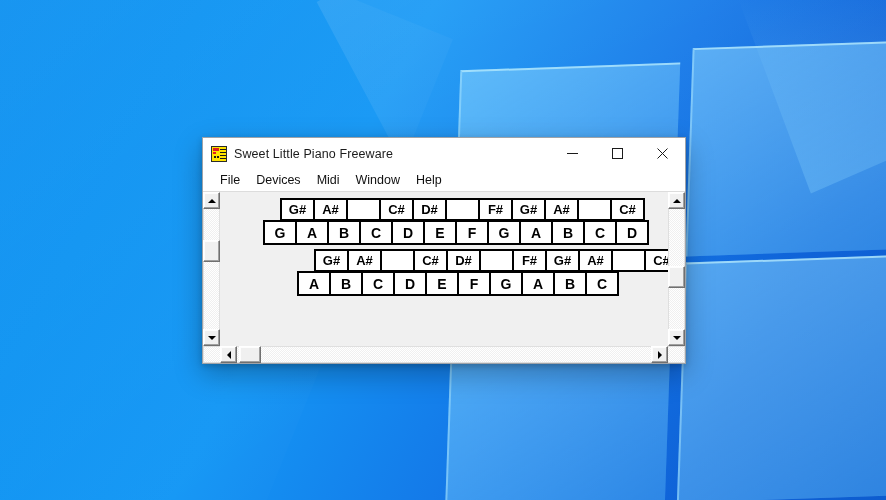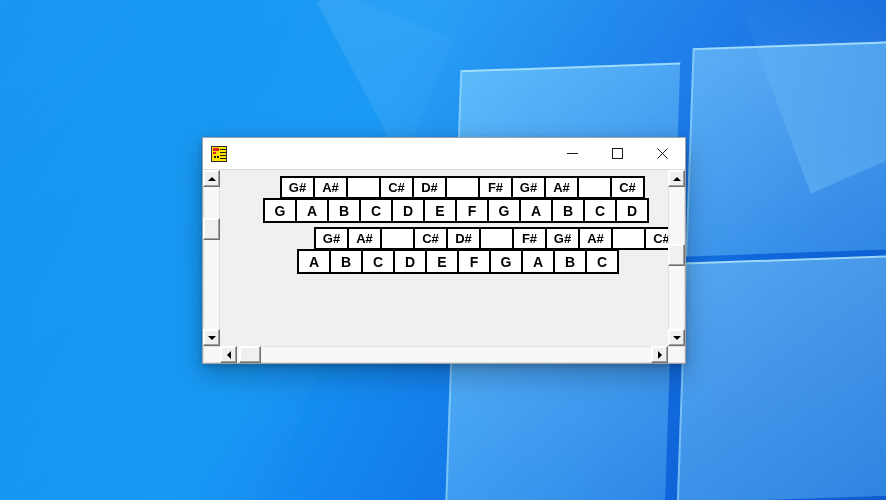--- a/index.html
+++ b/index.html
@@ -216,20 +216,21 @@
       <div id="title-icon">
         <span class="ti-red" id="ti-red1"></span>
         <span class="ti-red" id="ti-red2"></span>
         <span class="ti-line" style="top:2px;"></span>
         <span class="ti-line" style="top:5px;"></span>
         <span class="ti-line" style="top:8px;"></span>
         <span class="ti-line" style="top:11px;"></span>
         <span class="ti-dot" style="left:2px; top:9px;"></span>
         <span class="ti-dot" style="left:5px; top:9px;"></span>
       </div>
+      <span id="title-text">Sweet Little Piano Freeware</span>
 
       <div id="window-controls">
         <div class="wc-btn" id="btn-min">
           <svg class="wc-glyph" width="11" height="11" viewBox="0 0 11 11">
             <line x1="0" y1="5.5" x2="11" y2="5.5" stroke="currentColor" stroke-width="1"></line>
           </svg>
         </div>
         <div class="wc-btn" id="btn-max">
           <svg class="wc-glyph" width="11" height="11" viewBox="0 0 11 11">
             <rect x="0.5" y="0.5" width="10" height="10" fill="none" stroke="currentColor" stroke-width="1"></rect>
@@ -237,20 +238,27 @@
         </div>
         <div class="wc-btn" id="btn-close">
           <svg class="wc-glyph" width="11" height="11" viewBox="0 0 11 11">
             <line x1="0.5" y1="0.5" x2="10.5" y2="10.5" stroke="currentColor" stroke-width="1"></line>
             <line x1="10.5" y1="0.5" x2="0.5" y2="10.5" stroke="currentColor" stroke-width="1"></line>
           </svg>
         </div>
       </div>
     </div>
 
+    <div id="menu-bar">
+      <div class="menu-item">File</div>
+      <div class="menu-item">Devices</div>
+      <div class="menu-item">Midi</div>
+      <div class="menu-item">Window</div>
+      <div class="menu-item">Help</div>
+    </div>
 
     <div id="client-area">
 
       <div class="sb-track" id="vscroll-left">
         <div class="sb-btn" style="left:0; top:0; width:17px; height:17px;">
           <span class="arrow arrow-up"></span>
         </div>
         <div class="sb-thumb" style="left:0; top:48px; width:17px; height:22px;"></div>
         <div class="sb-btn" style="left:0; bottom:0; width:17px; height:17px;">
           <span class="arrow arrow-down"></span>

